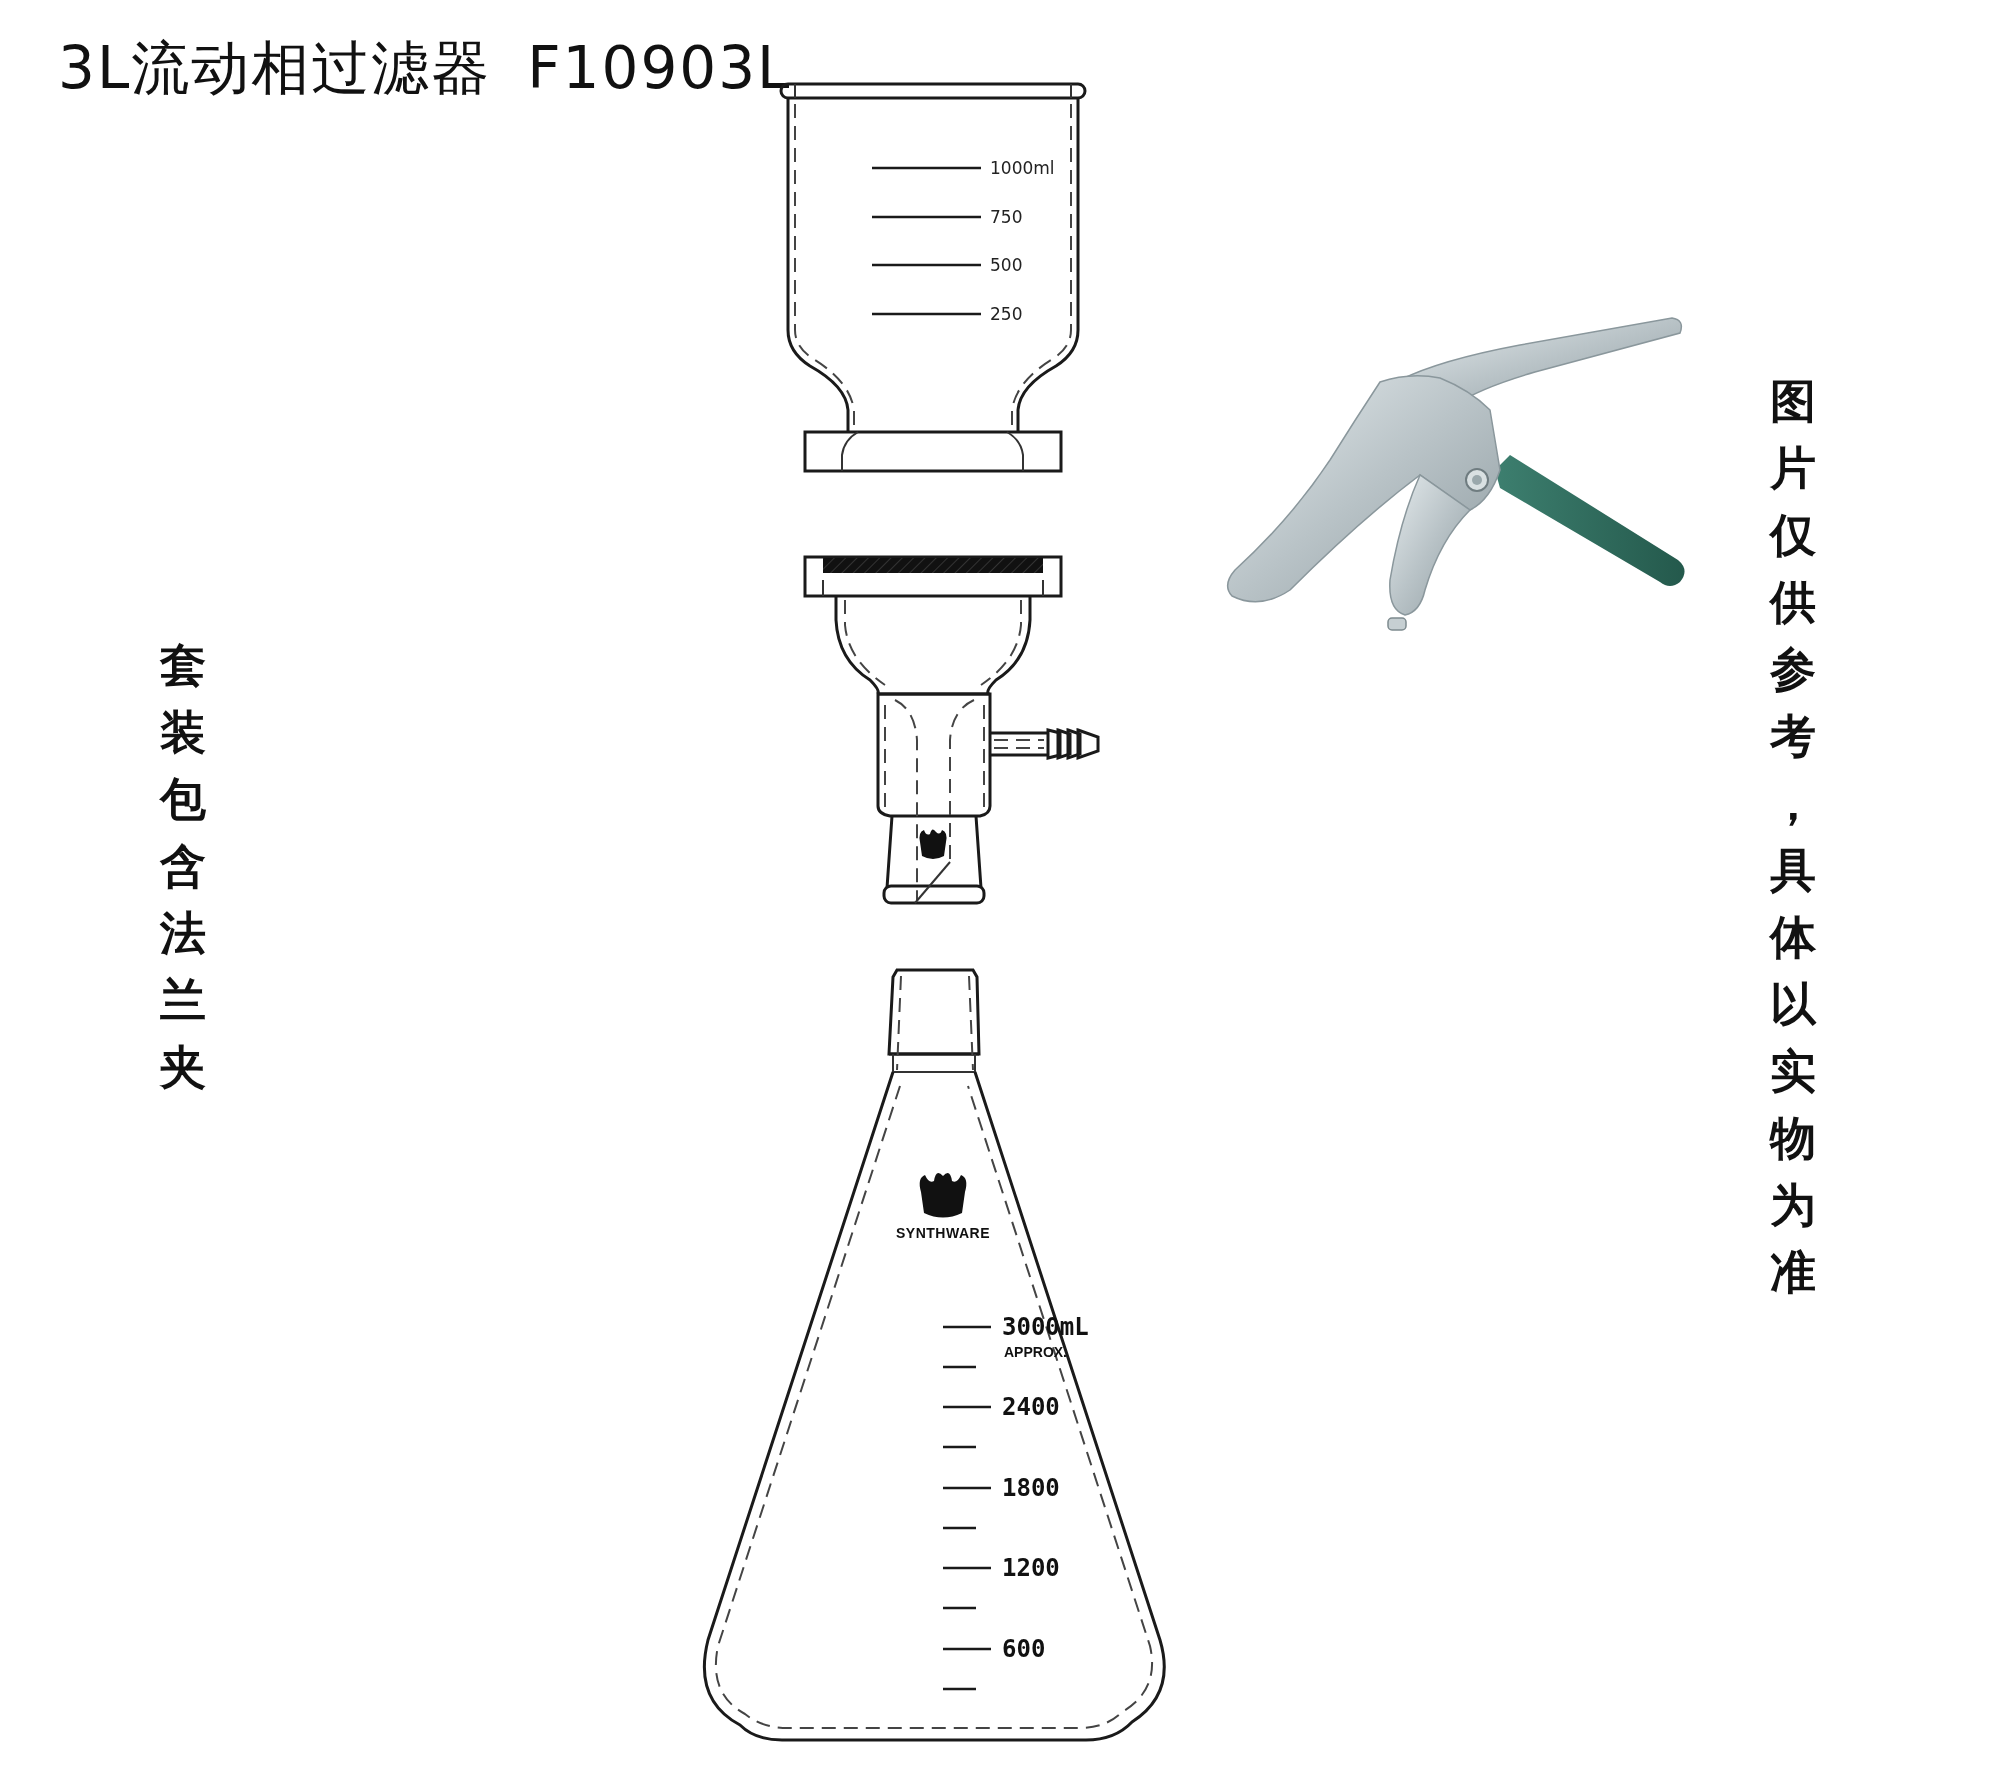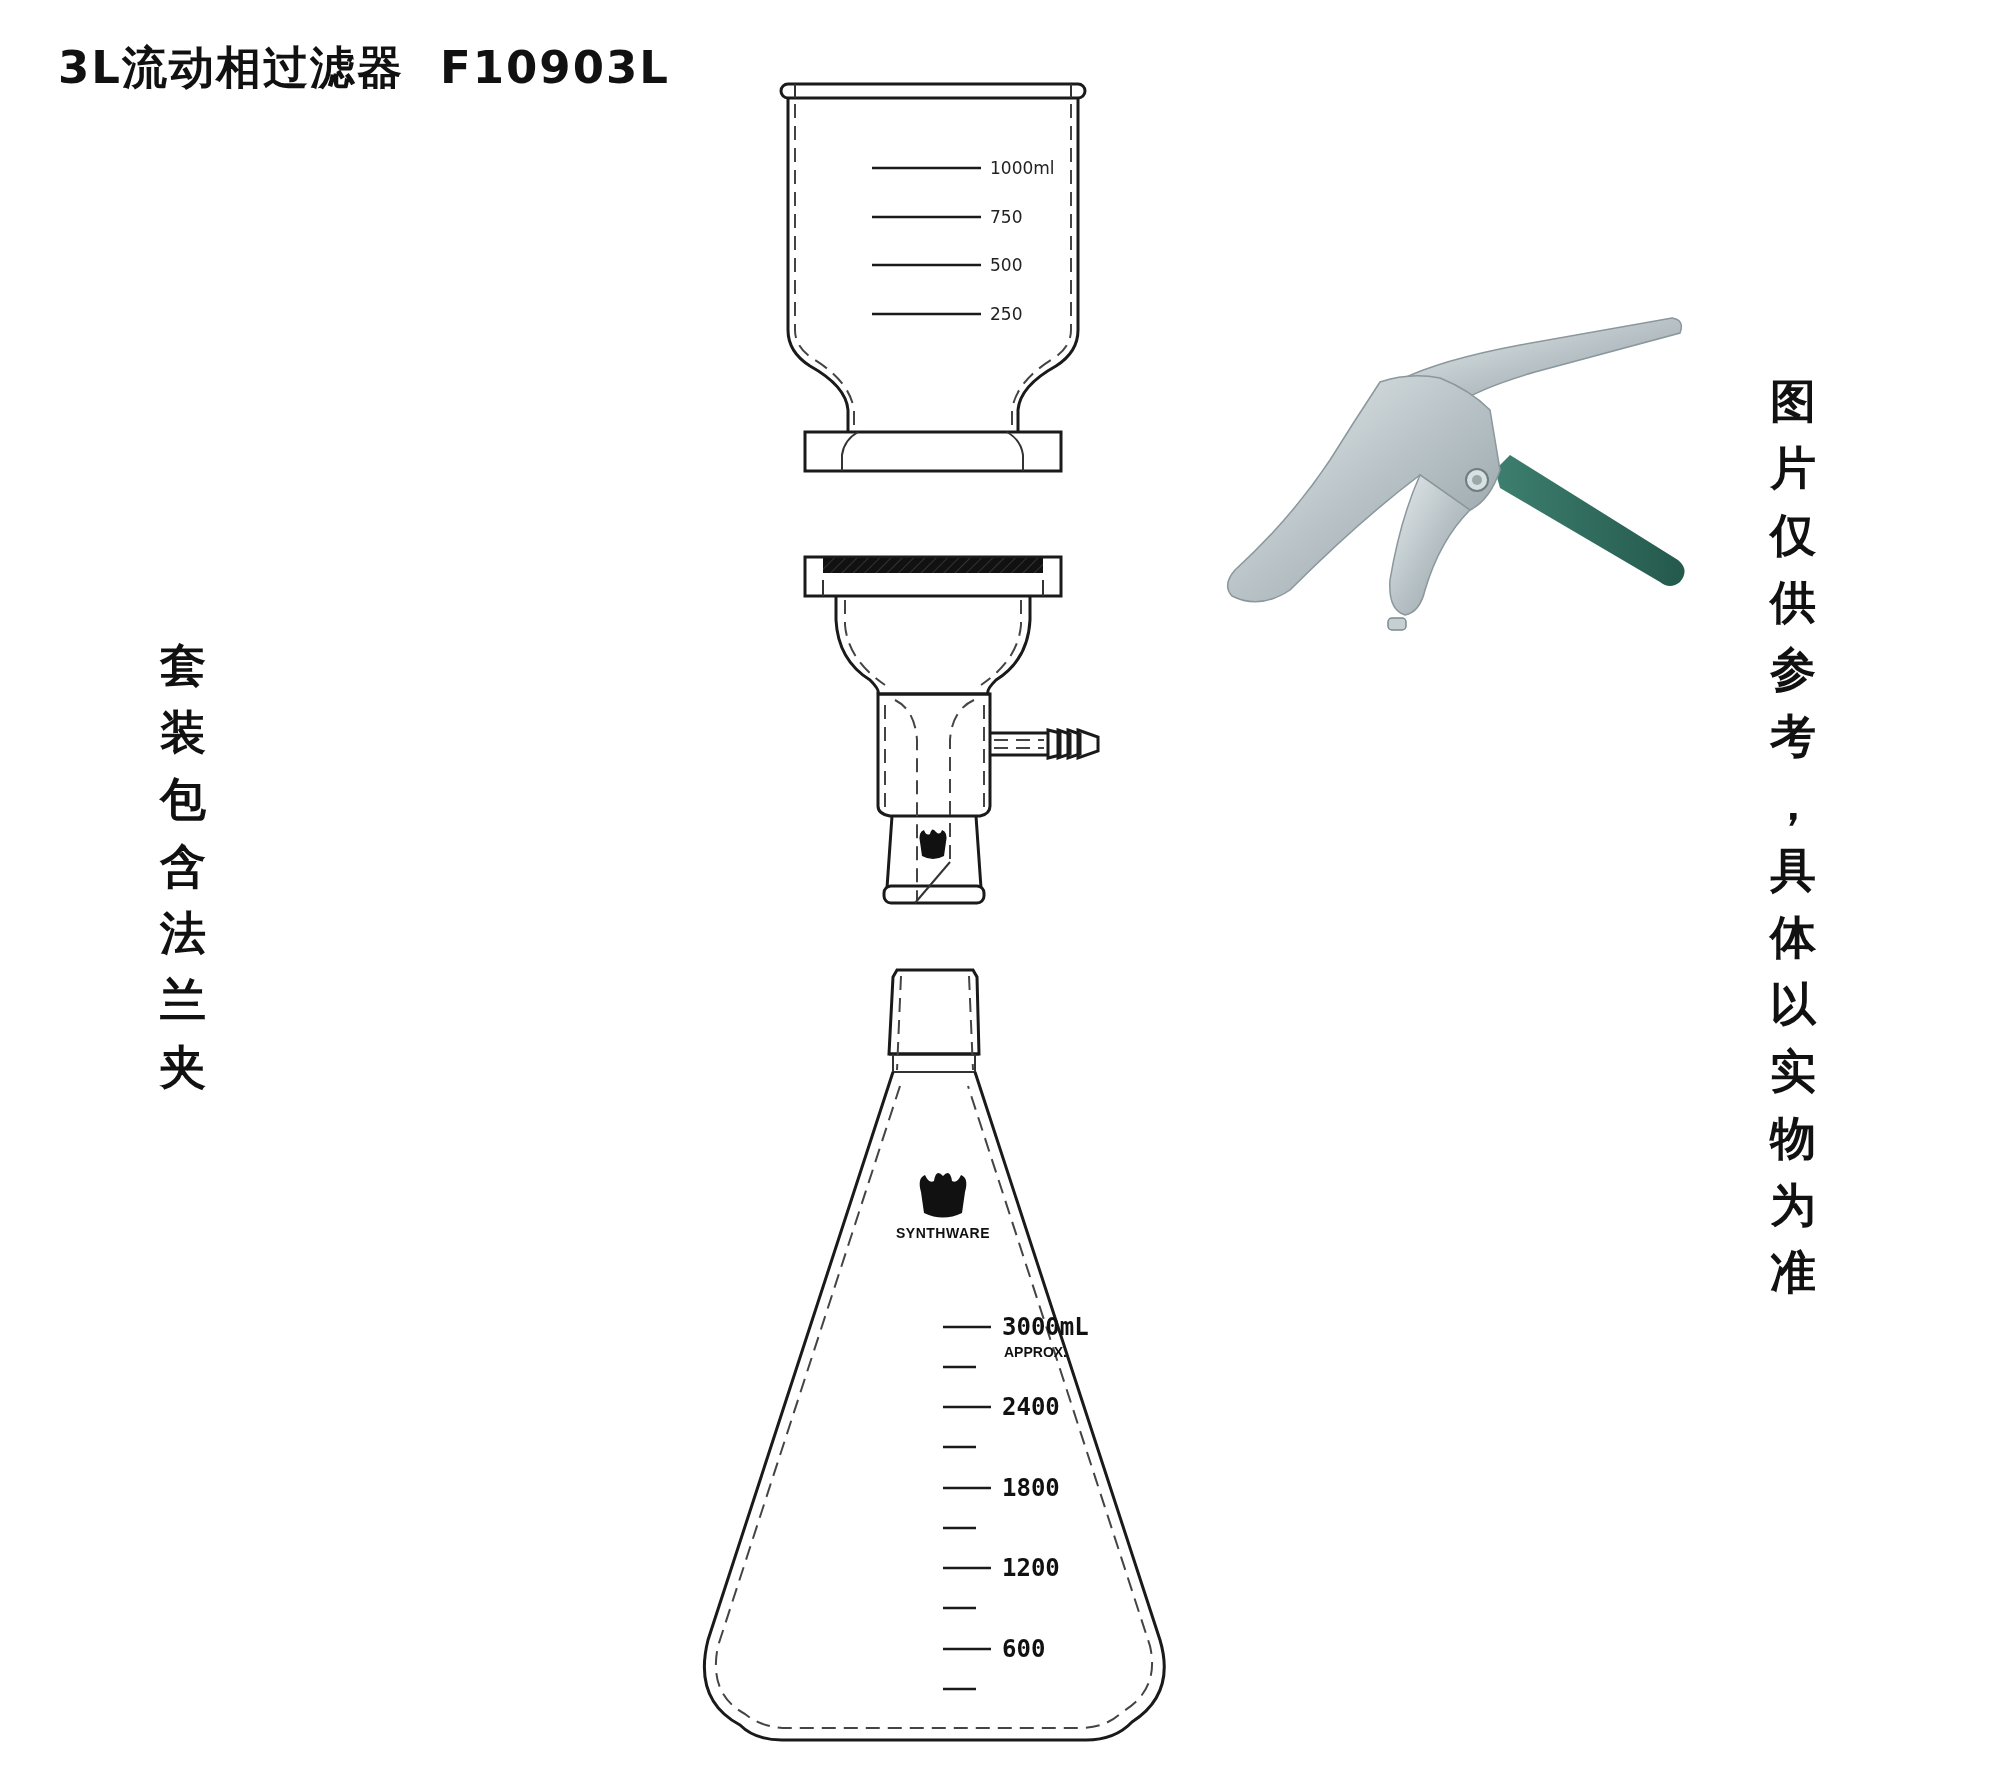--- a/index.html
+++ b/index.html
@@ -1,18 +1,18 @@
 <!DOCTYPE html>
 <html><head>
 <meta charset="utf-8">
 <style>
   html,body{margin:0;padding:0;background:#ffffff;}
   body{width:2000px;height:1784px;position:relative;overflow:hidden;
        font-family:"DejaVu Sans","Liberation Sans",sans-serif;color:#111;}
-  .title{position:absolute;left:58px;top:28px;font-size:45px;font-weight:bold;
+  .title{position:absolute;left:58px;top:28px;font-size:58px;font-weight:normal;
          letter-spacing:2px;white-space:nowrap;line-height:80px;}
   .title .code{margin-left:36px;}
   .vtext{position:absolute;display:flex;flex-direction:column;align-items:center;
          font-size:46px;line-height:67px;font-weight:bold;}
   .vtext span{display:block;}
   #left-note{left:160px;top:632px;}
   #right-note{left:1770px;top:368px;}
   svg{position:absolute;left:0;top:0;}
   .stroke{fill:none;stroke:#1a1a1a;stroke-width:3;}
   .thin{fill:none;stroke:#333;stroke-width:2;}

